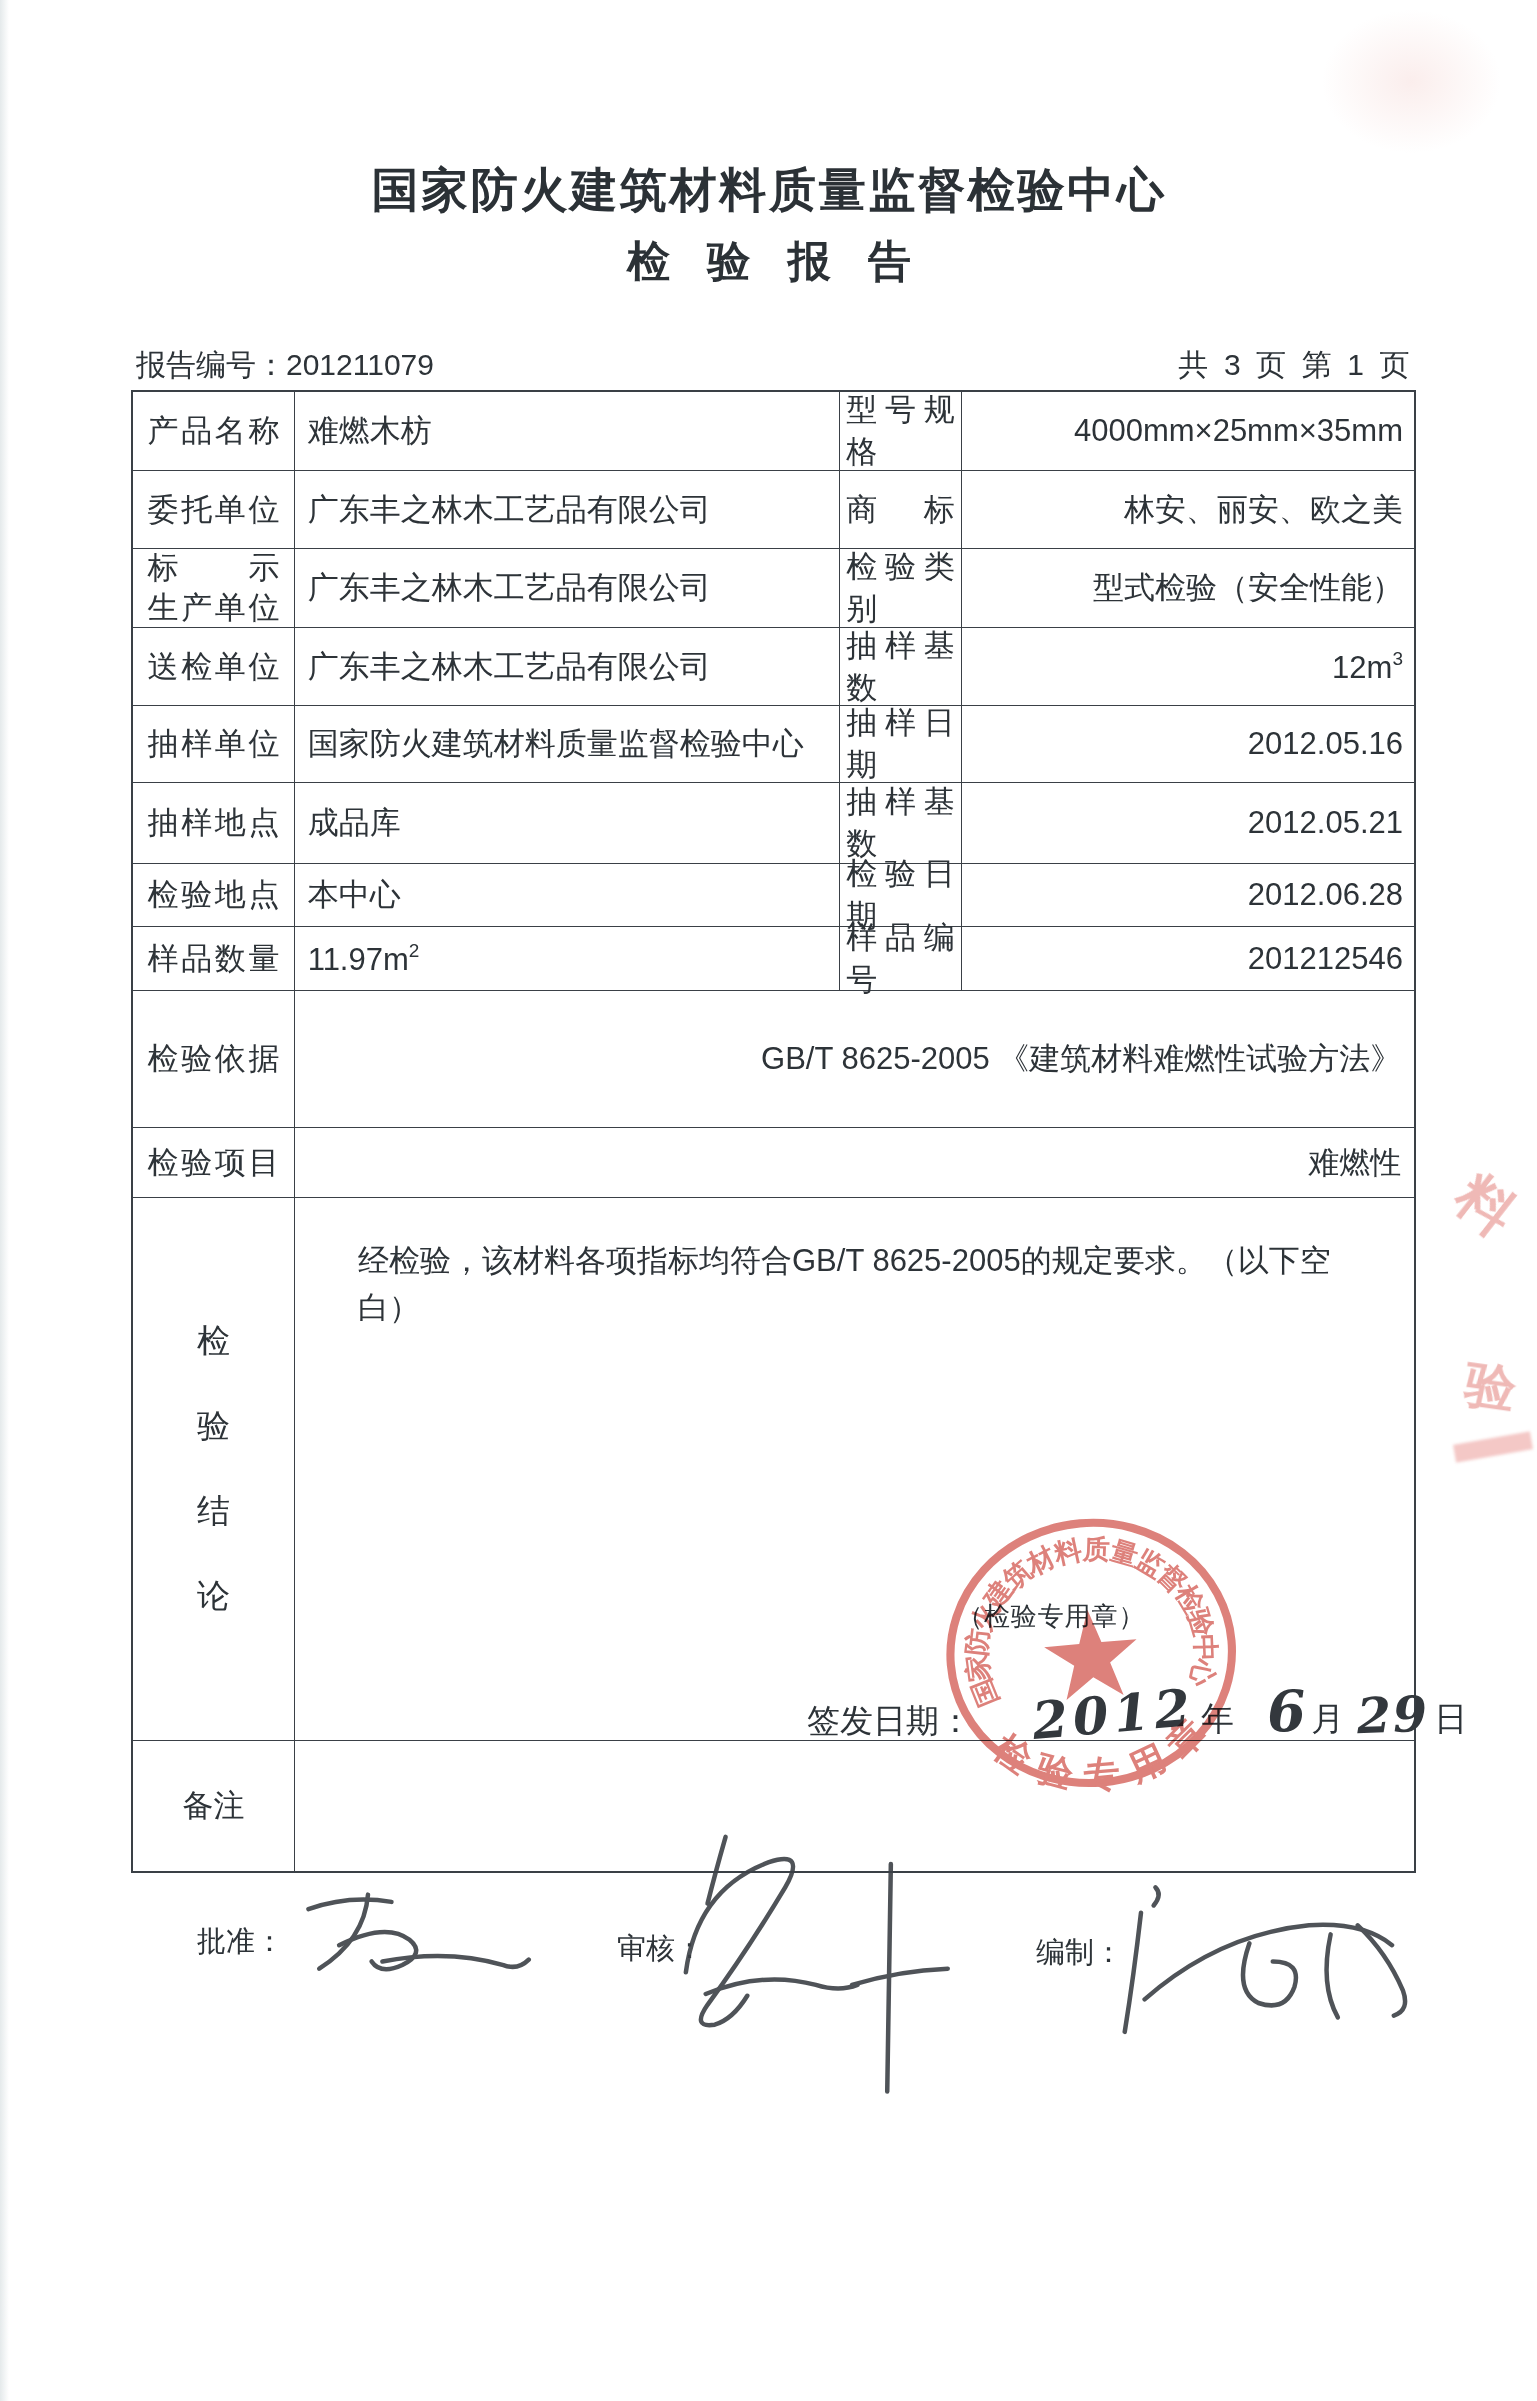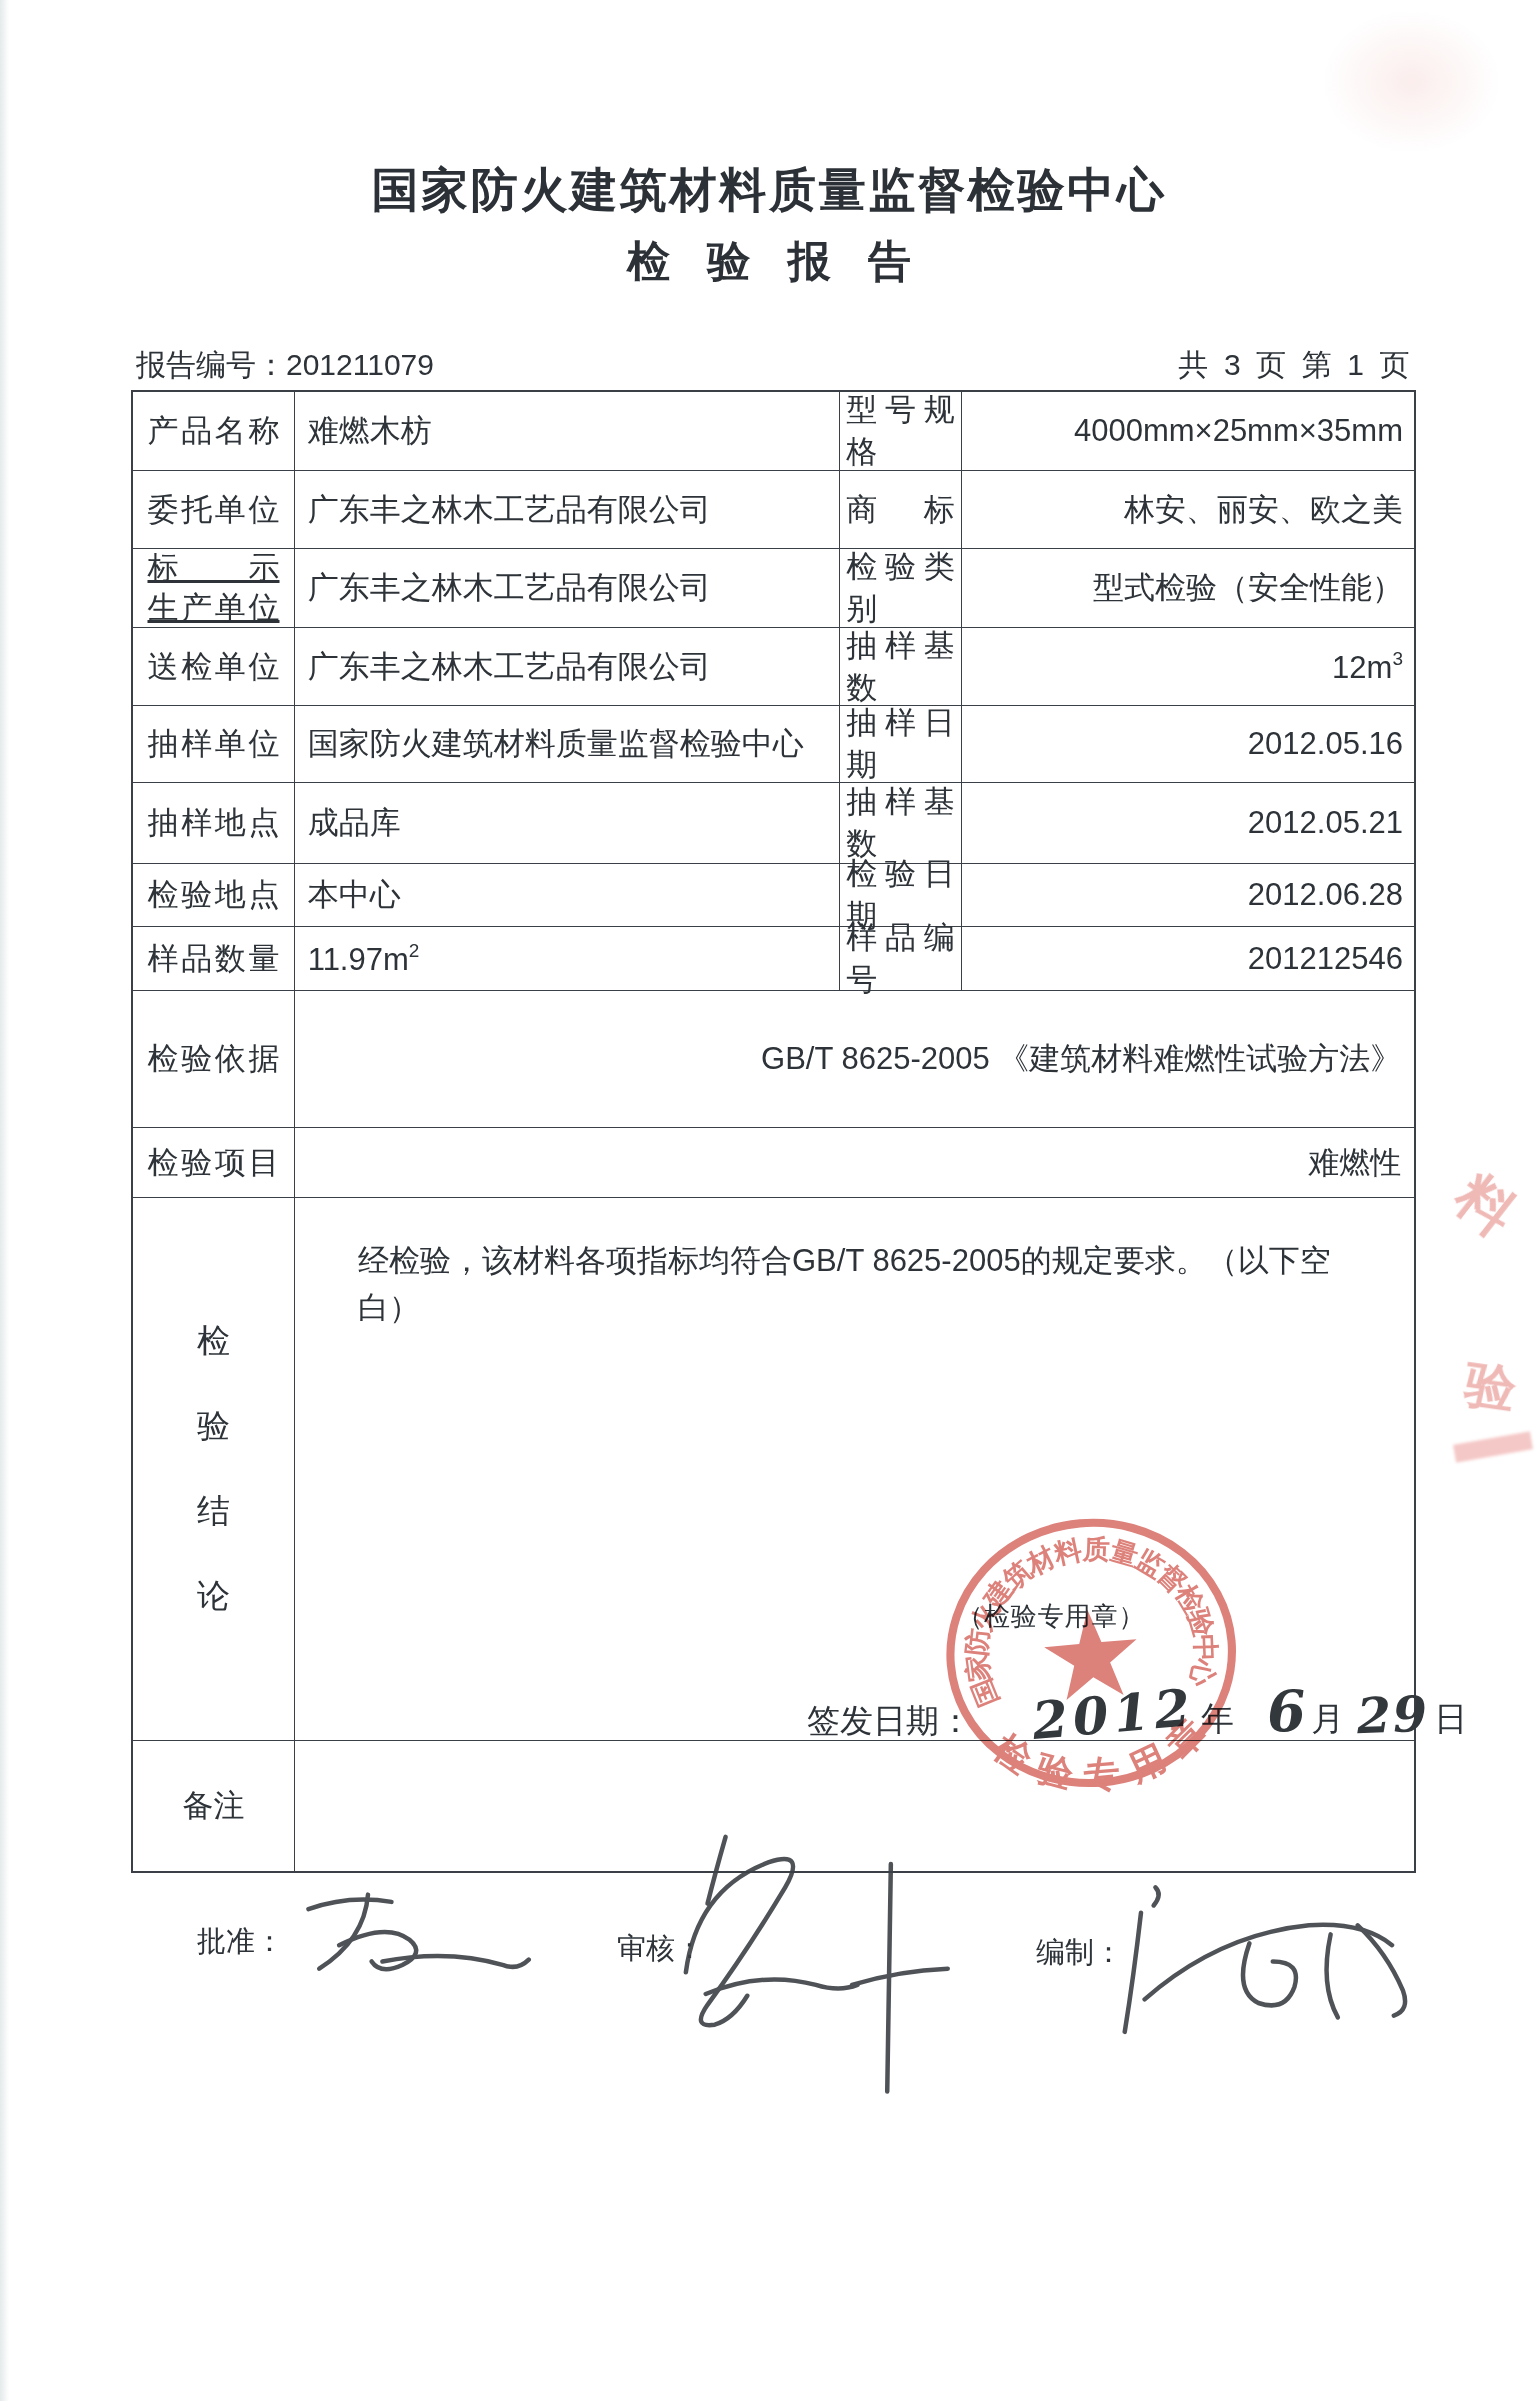--- a/index.html
+++ b/index.html
@@ -28,21 +28,21 @@
   .cell{box-sizing:border-box;border-right:1.8px solid #3a4046;
     display:flex;align-items:center;font-size:31px;overflow:visible;}
   .cell.endc{border-right:none;justify-content:flex-end;}
   .c1{width:162px;padding:0 14.5px;}
   .c2{flex:1;padding:0 12.7px;}
   .c3{width:122px;padding:0 6.3px;}
   .c4{width:452px;padding:0 11px;}
   .jl>span{display:block;width:100%;text-align:justify;text-align-last:justify;}
   .center>span{display:block;width:100%;text-align:center;text-align-last:center;}
   .two-line{width:100%;}
-  .two-line span{display:block;text-align:justify;text-align-last:justify;line-height:1.3;text-decoration:underline;}
+  .two-line span{display:block;text-align:justify;text-align-last:justify;line-height:1.3;}
   sup{font-size:19px;vertical-align:12.7px;}
   .v-label{flex-direction:column;justify-content:center;gap:40px;font-size:33px;}
   .concl-cell{position:relative;padding:0;display:block;}
   .concl-text{position:absolute;top:40px;left:63px;right:31px;
     font-size:31px;line-height:1.5;}
   .issue-line{position:absolute;left:807px;top:1678px;display:flex;
     align-items:flex-end;font-size:33px;white-space:nowrap;z-index:3;}
   .issue-line .unit{margin:0 0 1.8px 5.4px;}
   .hw{font-family:"DejaVu Serif","Liberation Serif",serif;font-style:italic;
     font-weight:bold;color:#33383d;display:inline-block;}

